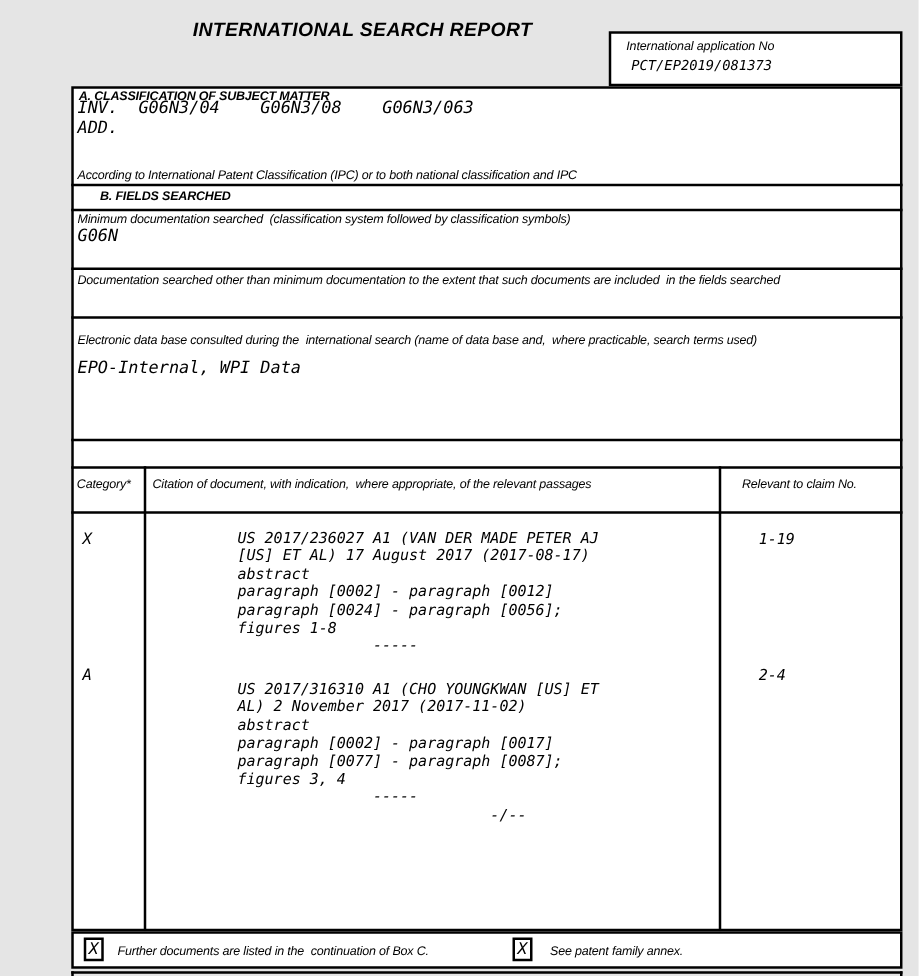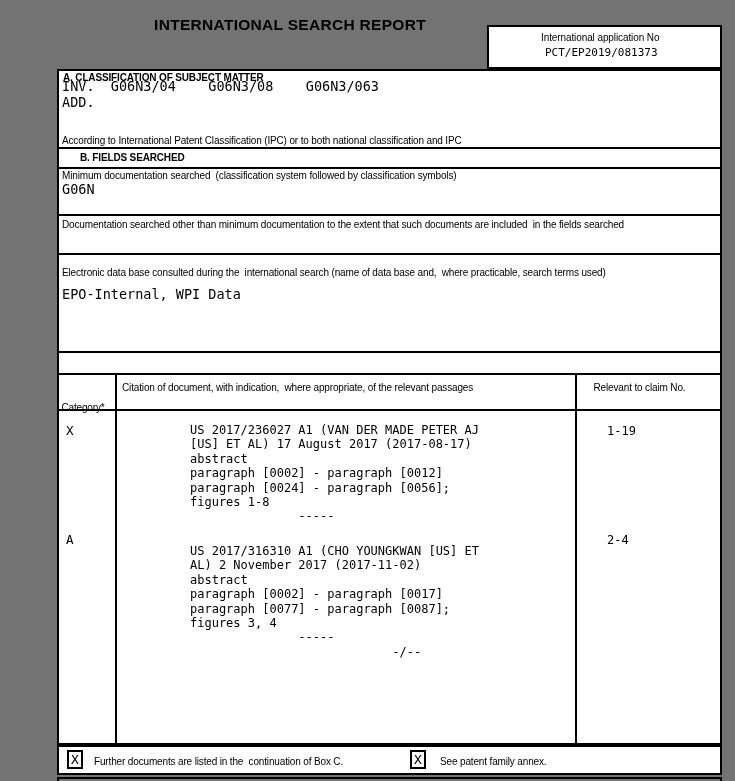--- a/index.html
+++ b/index.html
@@ -1,23 +1,24 @@
 <!DOCTYPE html>
 <html><head>
 <meta charset="utf-8">
 <style>
   html, body { margin: 0; padding: 0; background: #ffffff; }
   #page {
     position: relative;
     width: 735px;
     height: 781px;
-    background: #737373;
+    background: #e5e5e5;
     overflow: hidden;
     font-family: "Liberation Sans", sans-serif;
     color: #000000;
+    font-style: italic;
   }
   .abs { position: absolute; }
   .box { position: absolute; border: 2px solid #000; box-sizing: border-box; background: #fff; }
   .hline { position: absolute; left: 57px; width: 665px; height: 2px; background: #000; }
   .vline { position: absolute; width: 2px; background: #000; }
   .label {
     position: absolute;
     font-size: 10px;
     letter-spacing: -0.15px;
     white-space: pre;
@@ -58,21 +59,21 @@
     background: #fff;
   }
 </style>
 </head>
 <body>
 
 <div id="page">
 
   <div class="title">INTERNATIONAL SEARCH REPORT</div>
 
-  <div class="box" style="left:487px; top:25px; width:235px; height:44px;padding-left:40px;">
+  <div class="box" style="left:487px; top:25px; width:235px; height:44px;">
     <div style="margin:5px 0 0 12px; font-size:10px; letter-spacing:-0.1px;">International application No</div>
     <div style="margin:3px 0 0 16px; font-family:'DejaVu Sans Mono', monospace; font-size:11px;">PCT/EP2019/081373</div>
   </div>
 
   <div class="box" style="left:57px; top:69px; width:665px; height:676px;"></div>
 
   <div class="hline" style="top:147px;"></div>
   <div class="hline" style="top:167px;"></div>
   <div class="hline" style="top:214px;"></div>
   <div class="hline" style="top:253px;"></div>
@@ -89,21 +90,21 @@
   <div class="label" style="left:62px; top:135px;">According to International Patent Classification (IPC) or to both national classification and IPC</div>
 
   <div class="label label-b" style="left:63px; top:152px;margin-left:17px;">B. FIELDS SEARCHED</div>
   <div class="label" style="left:62px; top:170px;">Minimum documentation searched  (classification system followed by classification symbols)</div>
   <div class="mono-lg" style="left:62px; top:182px;">G06N</div>
   <div class="label" style="left:62px; top:219px;">Documentation searched other than minimum documentation to the extent that such documents are included  in the fields searched</div>
   <div class="label" style="left:62px; top:267px;">Electronic data base consulted during the  international search (name of data base and,  where practicable, search terms used)</div>
   <div class="mono-lg" style="left:62px; top:287px;">EPO-Internal, WPI Data</div>
 
 
-  <div class="label center" style="left:57px; top:382px; width:52px;margin-top:20px;">Category*</div>
+  <div class="label center" style="left:57px; top:382px; width:52px;">Category*</div>
   <div class="label" style="left:122px; top:382px;">Citation of document, with indication,  where appropriate, of the relevant passages</div>
   <div class="label center" style="left:577px; top:382px; width:125px;">Relevant to claim No.</div>
 
   <div class="mono" style="left:66px; top:424px; font-size:12.5px;">X</div>
   <div class="mono" style="left:190px; top:423px;">US 2017/236027 A1 (VAN DER MADE PETER AJ
 [US] ET AL) 17 August 2017 (2017-08-17)
 abstract
 paragraph [0002] - paragraph [0012]
 paragraph [0024] - paragraph [0056];
 figures 1-8

